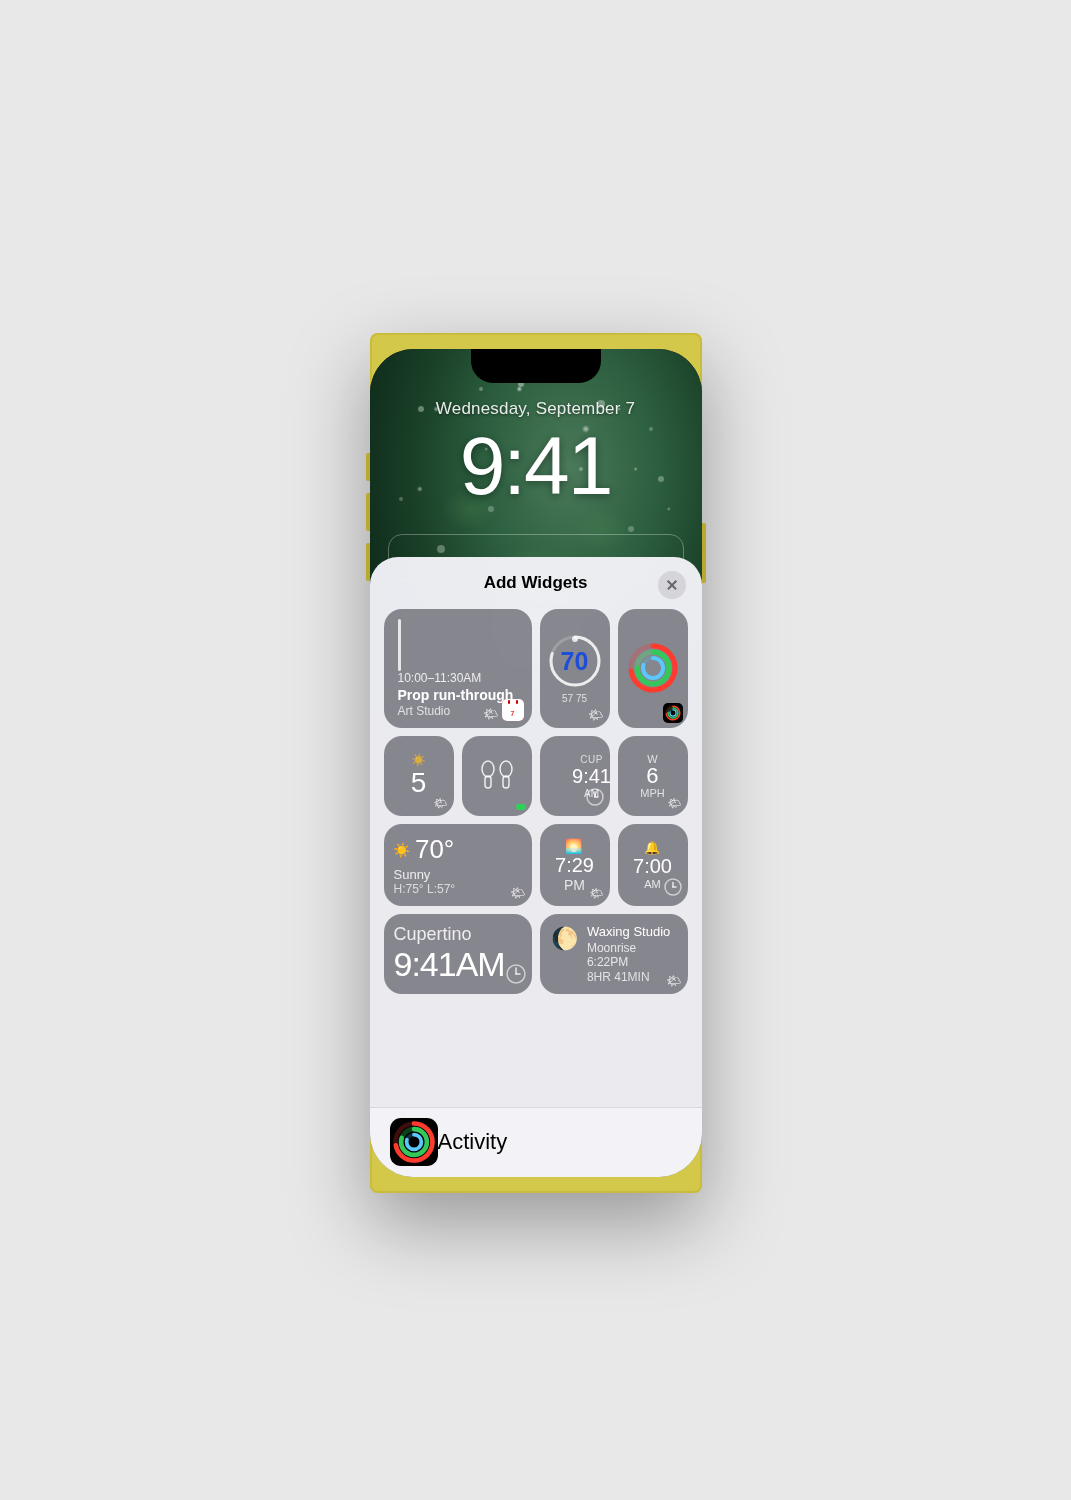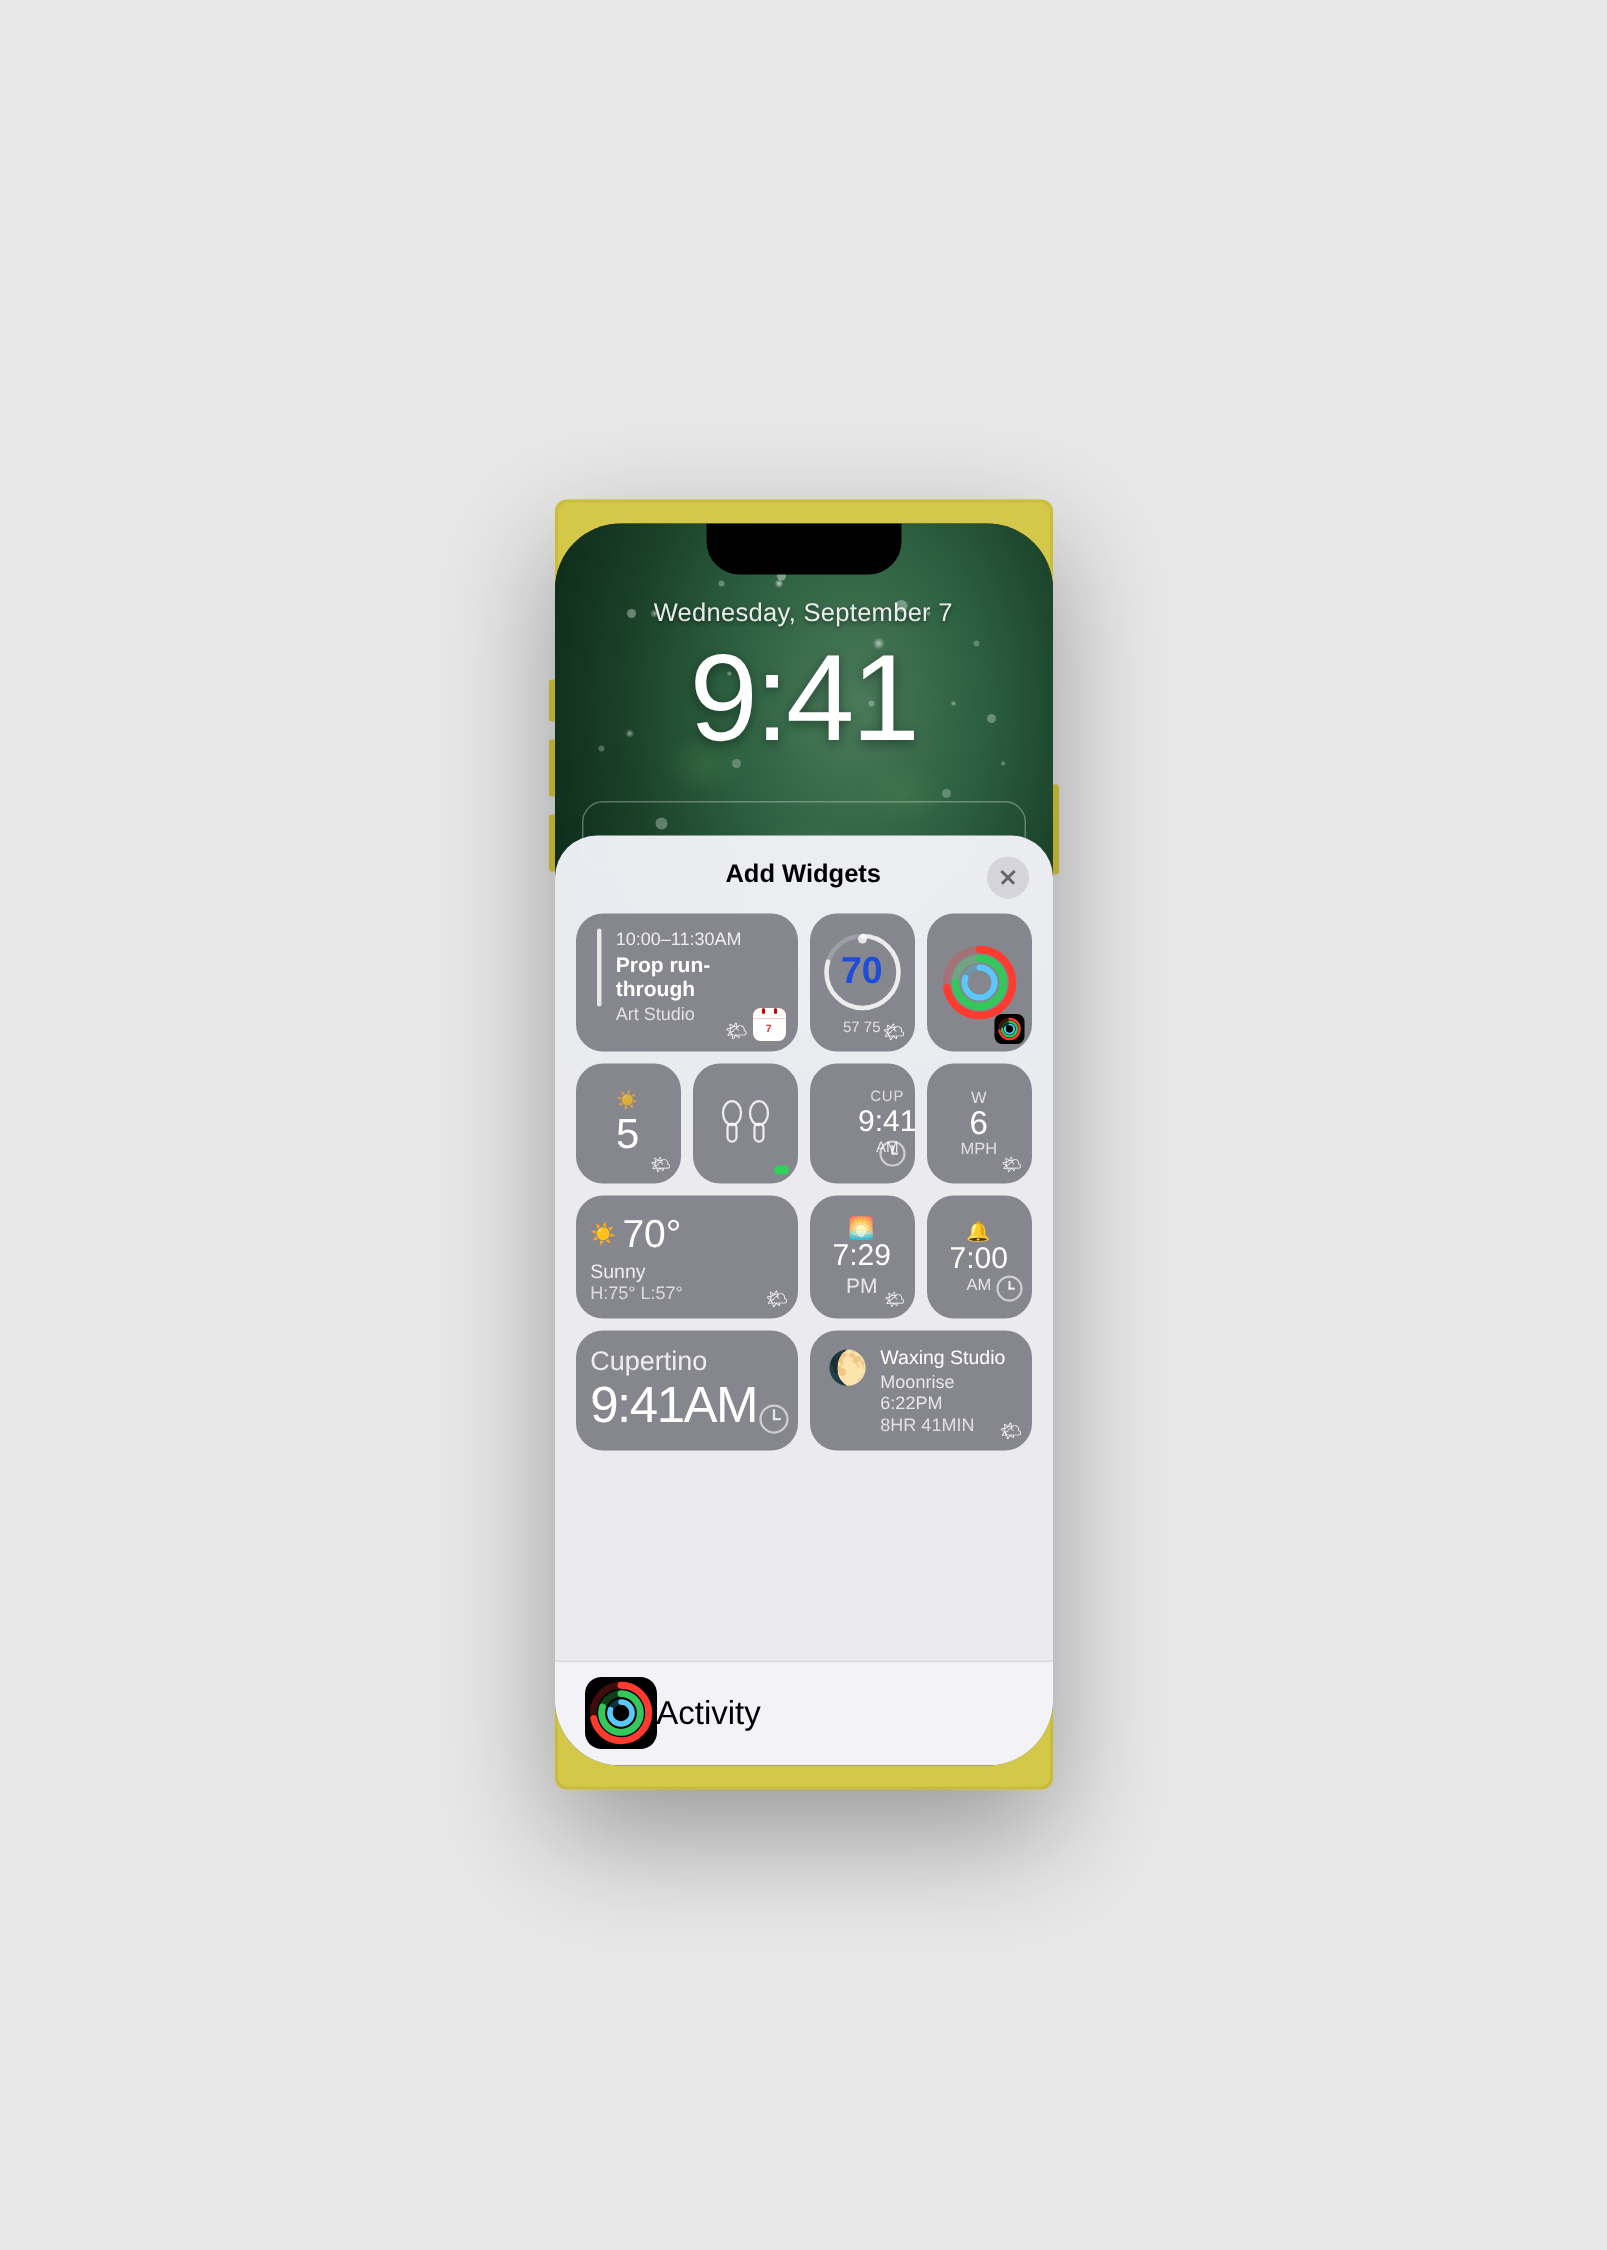--- a/index.html
+++ b/index.html
@@ -241,21 +241,21 @@
       color: white;
     }
 
     
     .widget-w2 { grid-column: span 2; }
 
     
     .widget-calendar {
       grid-area: w1;
       min-height: 80px;
-      flex-direction: row;
+      flex-direction: column;
       align-items: flex-start;
       padding: 10px 10px 10px 14px;
       background: rgba(100,100,110,0.75);
     }
     .cal-accent {
       width: 3px;
       background: rgba(255,255,255,0.8);
       border-radius: 2px;
       height: 52px;
       margin-right: 10px;

